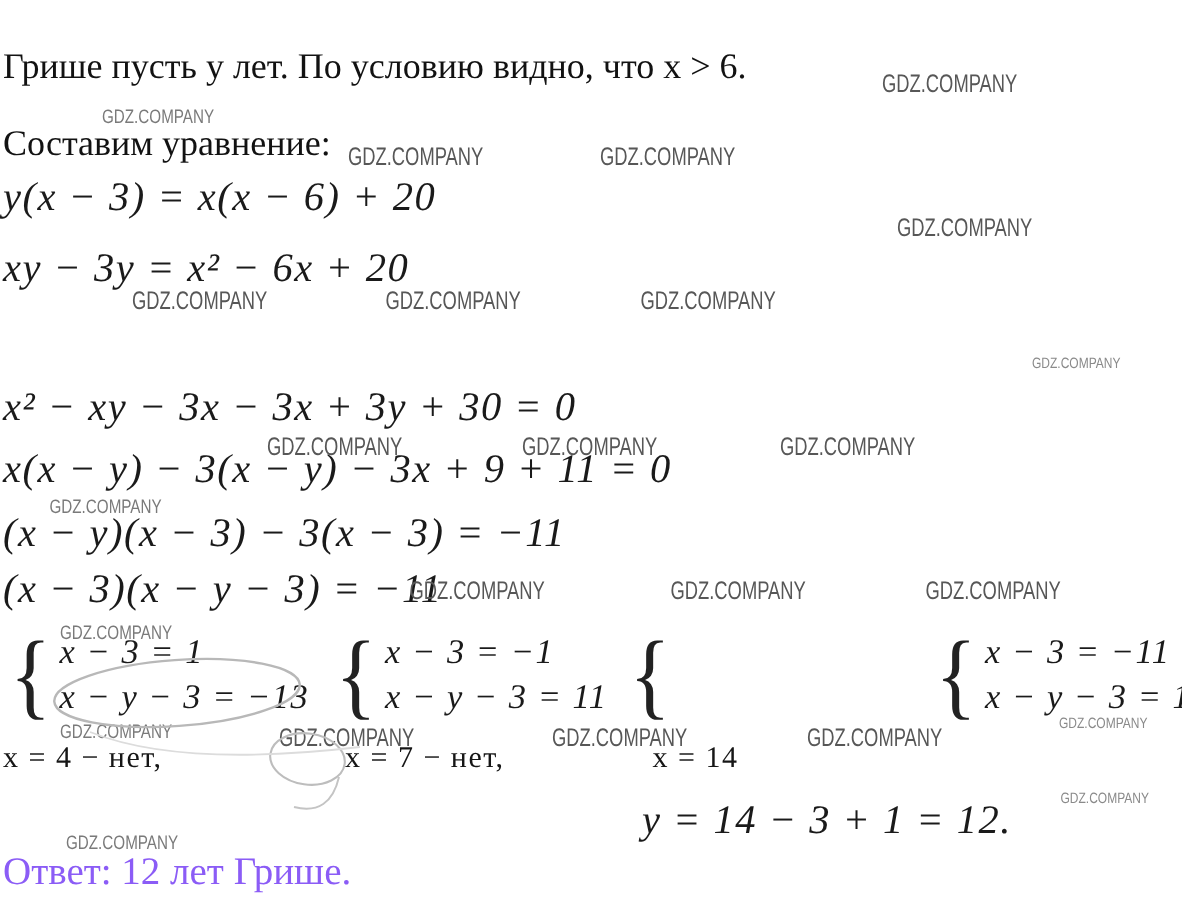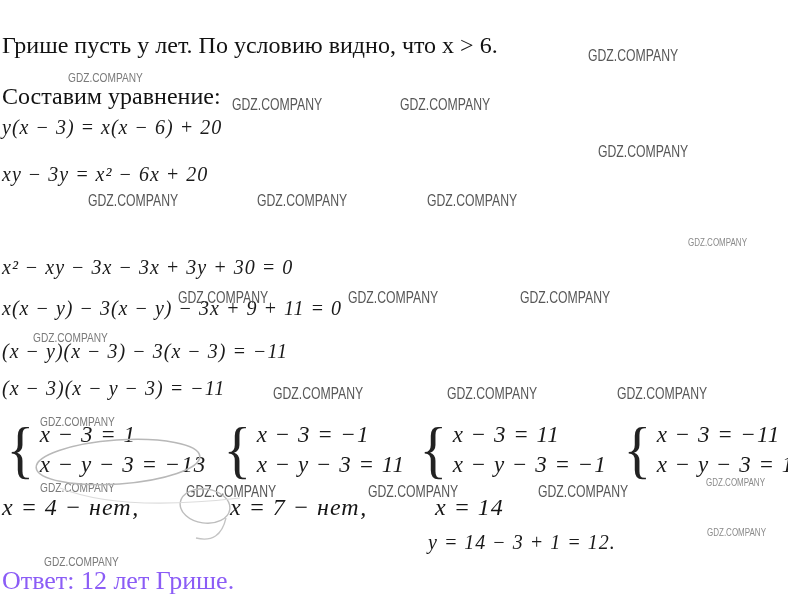--- a/index.html
+++ b/index.html
@@ -19,21 +19,21 @@
   .tline {
     position: absolute;
     left: 2px;
     font-size: 24px;
     white-space: nowrap;
     color: #121212;
   }
   .eq {
     position: absolute;
     left: 2px;
-    font-size: 20px;
+    font-size: 27px;
     font-style: italic;
     white-space: nowrap;
     color: #1a1a1a;
     letter-spacing: 1px;
   }
   .system {
     position: absolute;
     display: flex;
     align-items: center;
   }
@@ -52,22 +52,21 @@
   .sys-line {
     font-size: 23px;
     font-style: italic;
     line-height: 30px;
     white-space: nowrap;
     color: #1a1a1a;
     letter-spacing: 1px;
   }
   .result {
     position: absolute;
-    font-size: 24px;
-    font-style: italic;
+    font-size: 20px;
     white-space: nowrap;
     color: #161616;
     letter-spacing: 1px;
   }
   .wm {
     position: absolute;
     font-family: "Liberation Sans", sans-serif;
     font-size: 17px;
     color: #575757;
     white-space: nowrap;
@@ -121,24 +120,20 @@
   </div>
   <div class="system" style="left:222px; top:420px">
     <span class="brace">{</span>
     <span class="sys-lines">
       <span class="sys-line">x − 3 = −1</span>
       <span class="sys-line">x − y − 3 = 11</span>
     </span>
   </div>
   <div class="system" style="left:418px; top:420px">
     <span class="brace">{</span>
-    <span class="sys-lines">
-      <span class="sys-line">x − 3 = 11</span>
-      <span class="sys-line">x − y − 3 = −1</span>
-    </span>
   </div>
   <div class="system" style="left:622px; top:420px">
     <span class="brace">{</span>
     <span class="sys-lines">
       <span class="sys-line">x − 3 = −11</span>
       <span class="sys-line">x − y − 3 = 1</span>
     </span>
   </div>
 
   <div class="result" style="left:2px;   top:494px">x = 4 − нет,</div>

